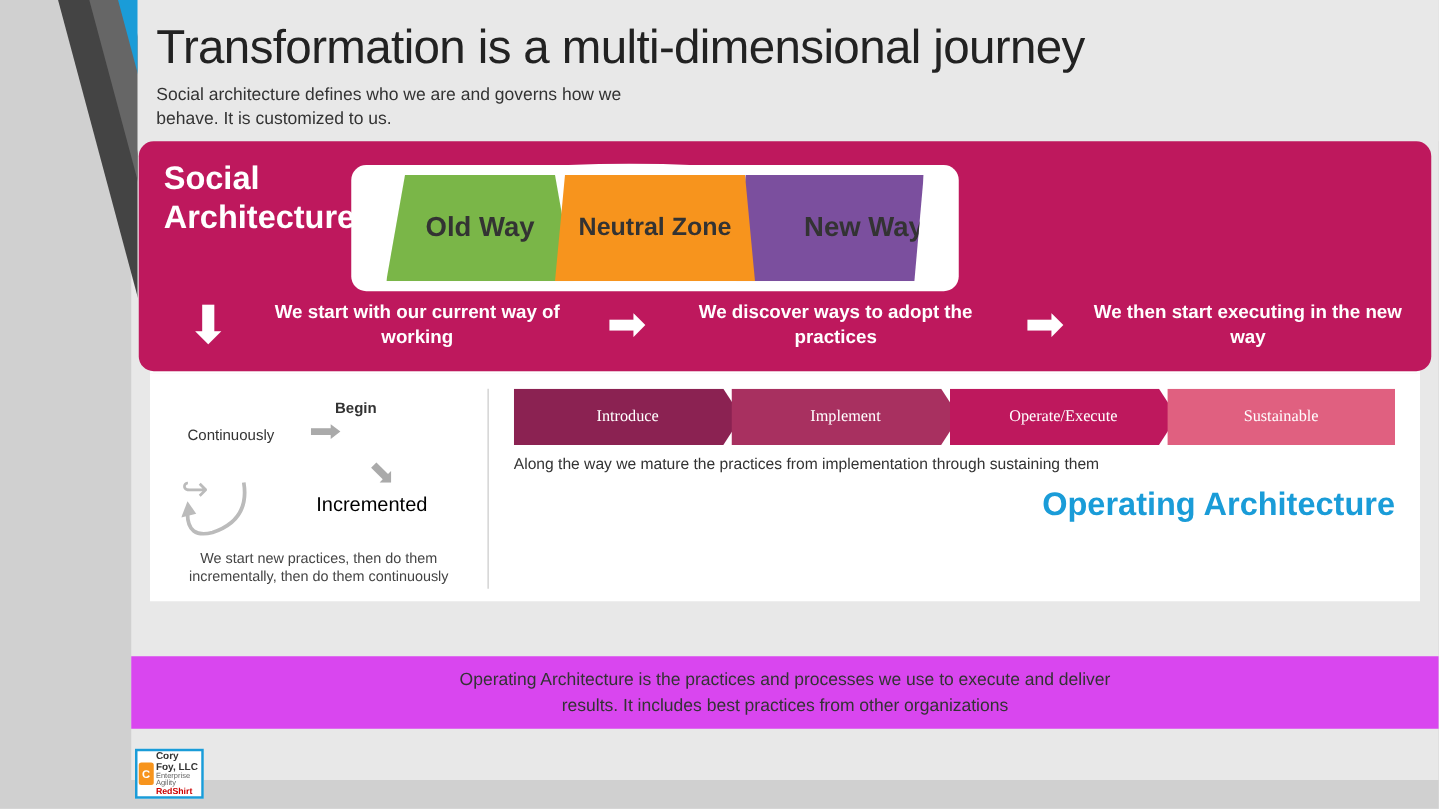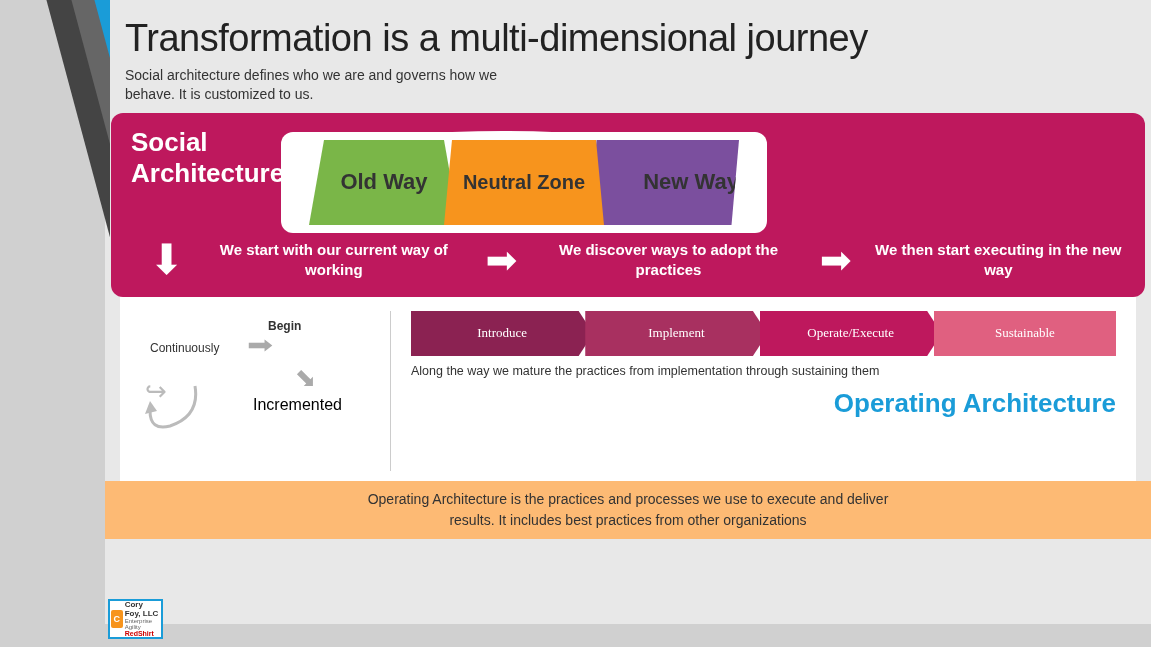--- a/index.html
+++ b/index.html
@@ -171,26 +171,27 @@
       margin-left: -8px;
     }
     .step-sustainable {
       background: #e06080;
       clip-path: polygon(0% 0%, 100% 0%, 100% 100%, 0% 100%);
       margin-left: -8px;
     }
 
     
     .bottom-caption {
-      background: #fdba74;
+      background: #d946ef;
       padding: 8px 19px;
       font-size: 14px;
       color: #333;
       text-align: center;
       line-height: 1.5;
+      margin-top: 44px;
     }
 
     
     .logo-area {
       position: absolute;
       bottom: 8px;
       left: 108px;
       display: flex;
       align-items: center;
       gap: 5px;
@@ -302,20 +303,21 @@
       <div style="position:absolute;left:5px;top:65px;font-size:26px;color:#bbb;transform:scaleX(-1);">↩</div>
       <div style="position:absolute;left:5px;top:65px;">
         <svg width="55" height="55">
           <path d="M 50 10 Q 55 40 25 50 Q 5 55 5 35" stroke="#bbb" stroke-width="3" fill="none"></path>
           <polygon points="5,25 0,38 12,35" fill="#bbb"></polygon>
         </svg>
       </div>
 
       <div style="position:absolute;left:65px;top:85px;font-size:16px;color:#000000;margin-left:48px;">Incremented</div>
 
+      <div style="position:absolute;bottom:0;left:0;right:0;font-size:11.5px;color:#444;text-align:center;line-height:1.35;">We start new practices, then do them incrementally, then do them continuously</div>
     </div>
 
     <div style="width:1px;background:#ccc;align-self:stretch;margin:0 5px;"></div>
 
     <div style="flex:1;">
       <div style="display:flex;align-items:center;margin-bottom:8px;">
         <div class="process-step step-introduce">
           <span>Introduce</span>
         </div>
         <div class="process-step step-implement">

